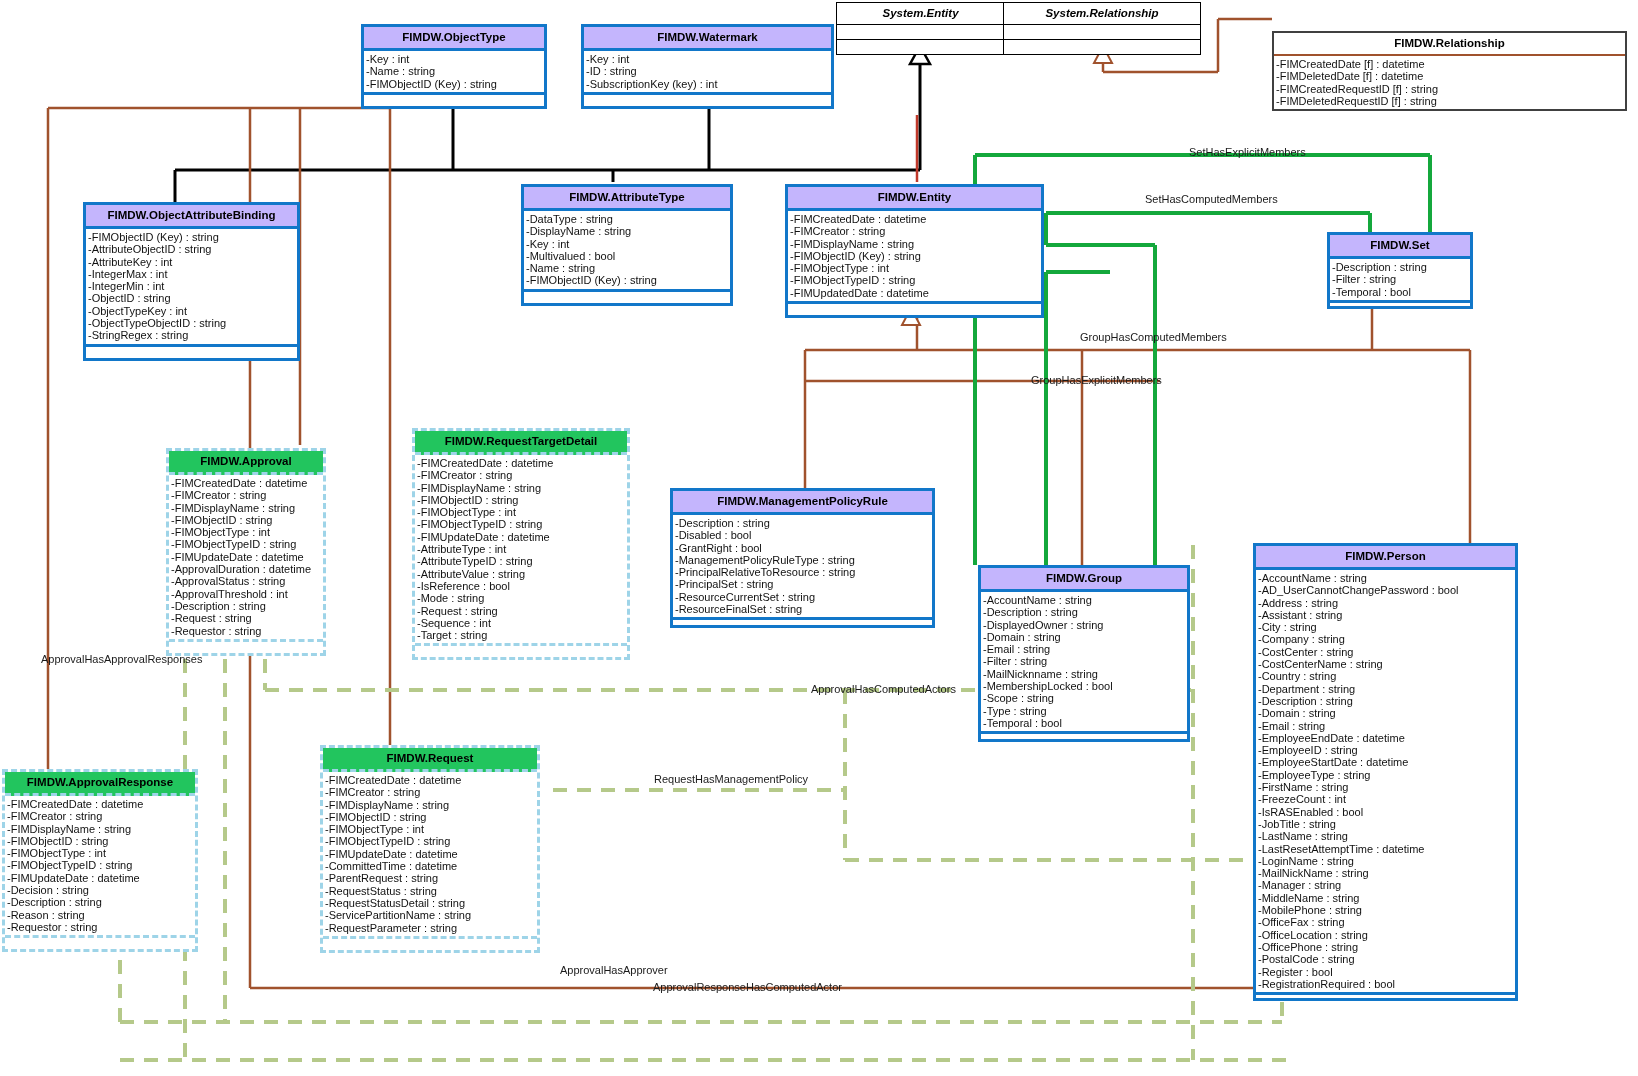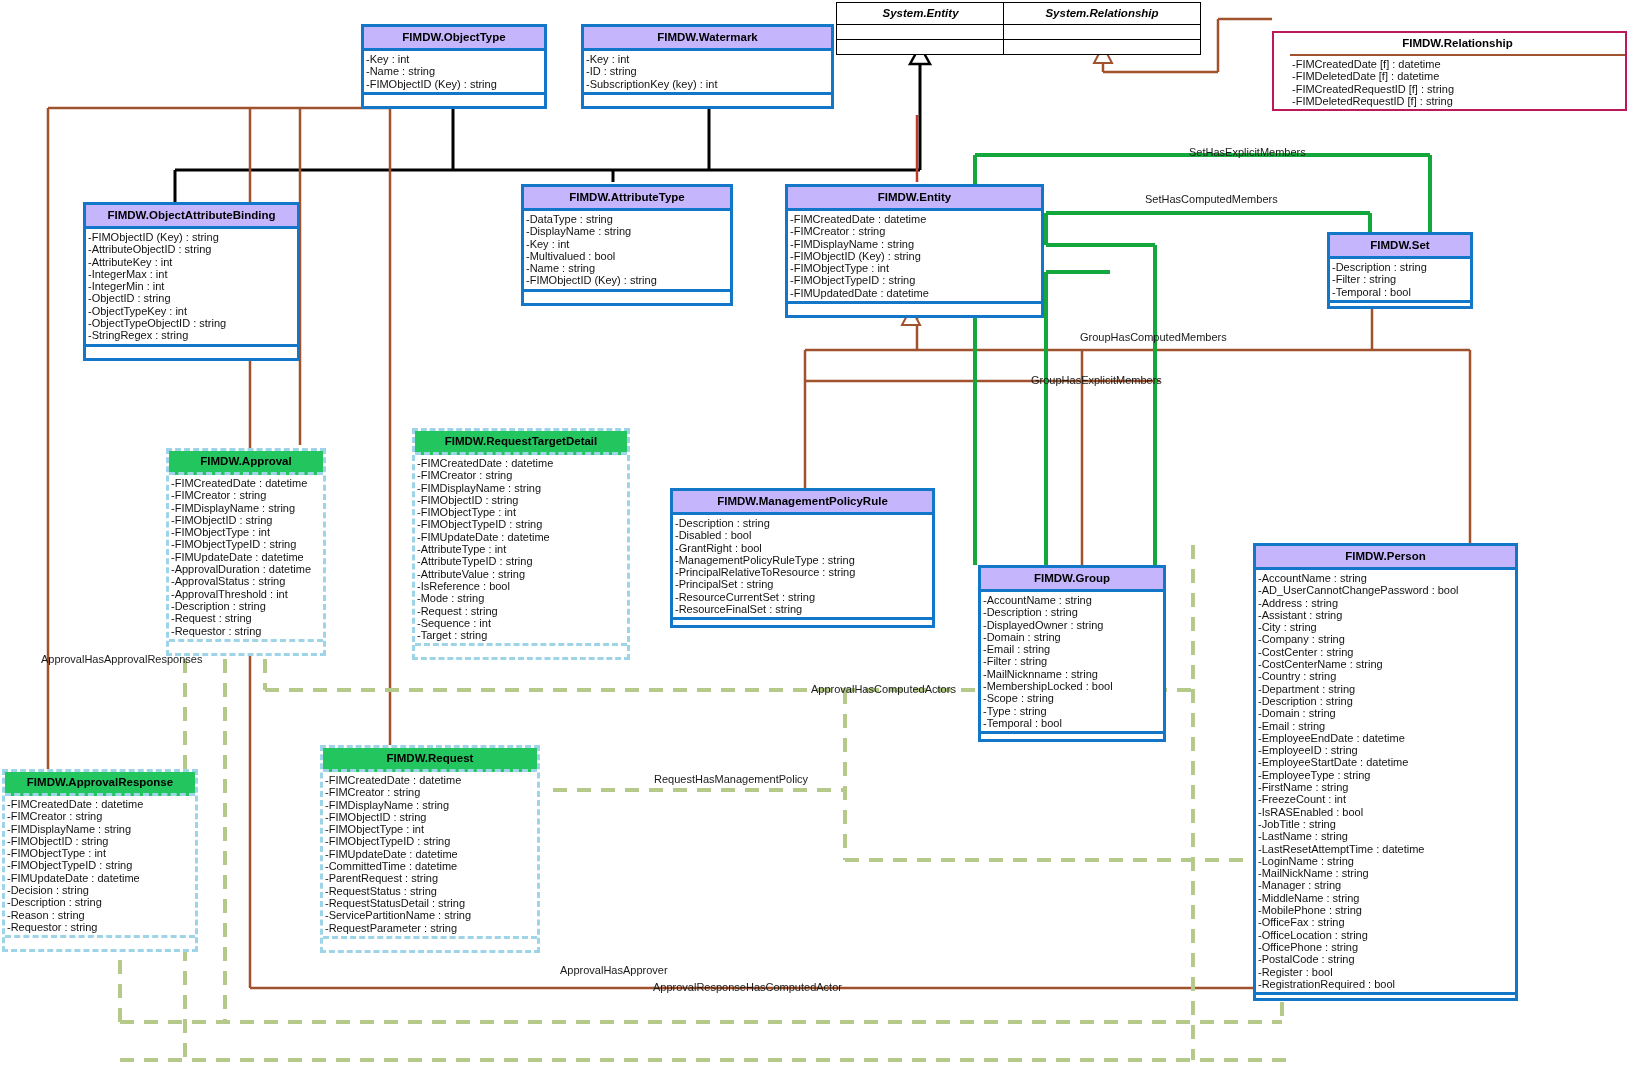--- a/index.html
+++ b/index.html
@@ -21,21 +21,21 @@
   .blue{border:3px solid #1277c9;}
   .blue .title{border-bottom:3px solid #1277c9;background:#c4b5fd;}
   .blue .ops{border-top:3px solid #1277c9;height:14px;}
 
   
   .ltblue{border:3px dashed #9ed4e8;}
   .ltblue .title{border-bottom:3px dashed #9ed4e8;background:#22c55e;text-align:center;}
   .ltblue .ops{border-top:3px dashed #9ed4e8;height:14px;}
 
   
-  .brown{border:2px solid #be185d;padding-left:16px;}
+  .brown{border:2px solid #404040;}
   .brown .title{border-bottom:2px solid #a0522d;background:#fff;}
 
   
   .sys{border:1px solid #000;}
   .sys .title{border-bottom:1px solid #000;font-style:italic;font-weight:bold;}
   .sys .mid{border-bottom:1px solid #000;height:14px;}
   .sys .ops{height:14px;}
 
   .edge-label{position:absolute;font-size:11px;color:#1a1a1a;white-space:nowrap;}
 </style>
@@ -274,21 +274,21 @@
         <div>-GrantRight : bool</div>
         <div>-ManagementPolicyRuleType : string</div>
         <div>-PrincipalRelativeToResource : string</div>
         <div>-PrincipalSet : string</div>
         <div>-ResourceCurrentSet : string</div>
         <div>-ResourceFinalSet : string</div>
       </div>
     <div class="ops" style="height:8px;"></div>
   </div>
 
-  <div class="cls blue" style="left:978px;top:565px;width:188px;">
+  <div class="cls blue" style="left:978px;top:565px;width:212px;">
     <div class="title">FIMDW.Group</div>
     <div class="attrs">
         <div>-AccountName : string</div>
         <div>-Description : string</div>
         <div>-DisplayedOwner : string</div>
         <div>-Domain : string</div>
         <div>-Email : string</div>
         <div>-Filter : string</div>
         <div>-MailNicknname : string</div>
         <div>-MembershipLocked : bool</div>

